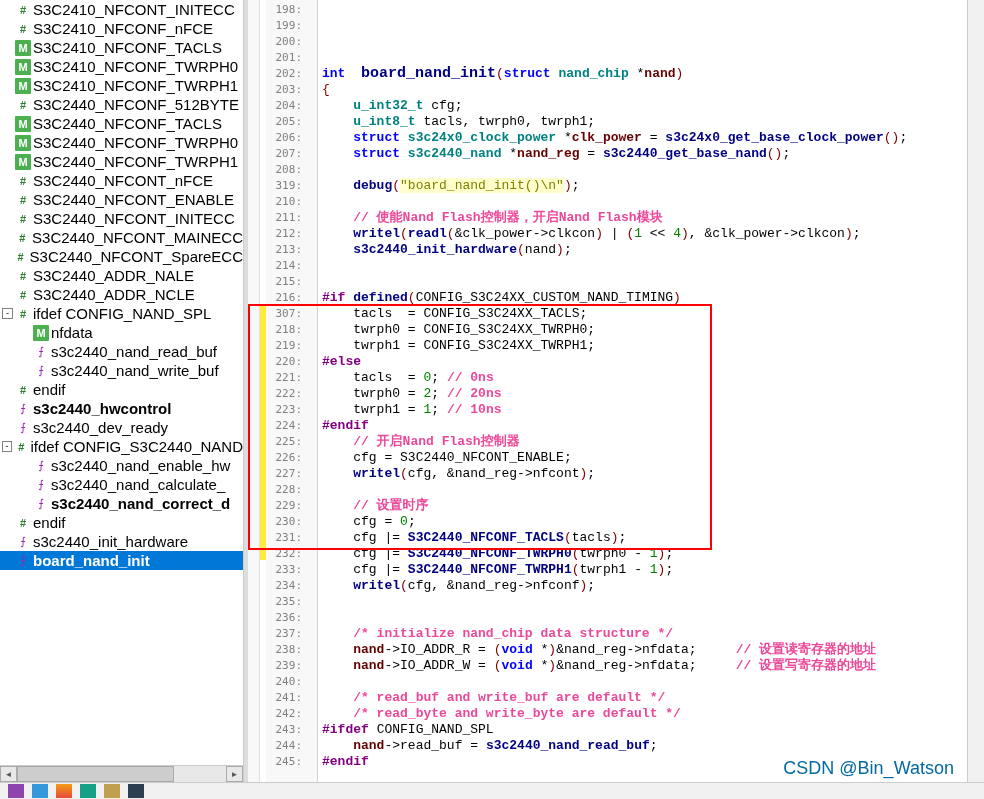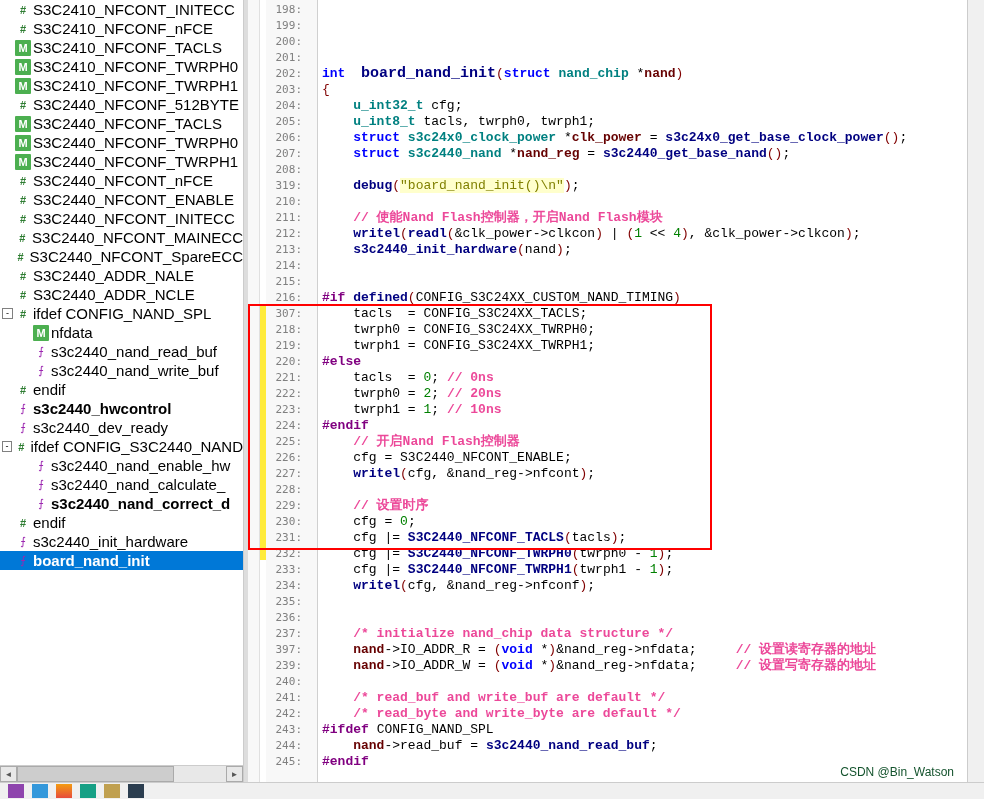--- a/index.html
+++ b/index.html
@@ -43,21 +43,21 @@
 .pp { color: #800080; font-weight: bold; }
 .ident { color: #000; }
 .var { color: #660000; font-weight: bold; }
 .op { color: #000; }
 .paren { color: #800000; }
 .redbox { position: absolute; border: 2px solid #ff0000; pointer-events: none; }
 .vscroll { width: 17px; background: #f0f0f0; border-left: 1px solid #ccc; position: relative; }
 .statusbar { height: 17px; background: #f0f0f0; border-top: 1px solid #ccc; display: flex; align-items: center; }
 .toolbar-icons { display: flex; gap: 8px; padding: 0 8px; height: 17px; align-items: center; }
 .toolbar-icons span { width: 16px; height: 14px; display: inline-block; }
-.watermark { position: absolute; right: 30px; bottom: 20px; color: #14532d; font-size: 12px; }
+.watermark { position: absolute; right: 30px; bottom: 20px; color: #0369a1; font-size: 18px; }
 .divider { width: 4px; background: #ddd; cursor: col-resize; }
 </style>
 </head>
 <body>
 
 <div class="main">
   <div class="sidebar">
     <ul class="tree" id="tree">
         <li class="tree-item indent0">
           <span class="noexpand"></span>
@@ -305,21 +305,21 @@
         <div class="mark">228</div>
         <div class="mark">229</div>
         <div class="mark">230</div>
         <div class="mark">231</div>
         <div class="mark">232</div>
         <div class="mark">233</div>
         <div class="mark">234</div>
         <div class="mark">235</div>
         <div class="mark">236</div>
         <div class="mark">237</div>
-        <div class="mark">397</div>
+        <div class="mark">238</div>
         <div class="mark">239</div>
         <div class="mark">240</div>
         <div class="mark">241</div>
         <div class="mark">242</div>
         <div class="mark">243</div>
         <div class="mark">244</div>
         <div class="mark">245</div>
       </div>
     <div class="gutter-fold"></div>
     <div class="code" id="code">

